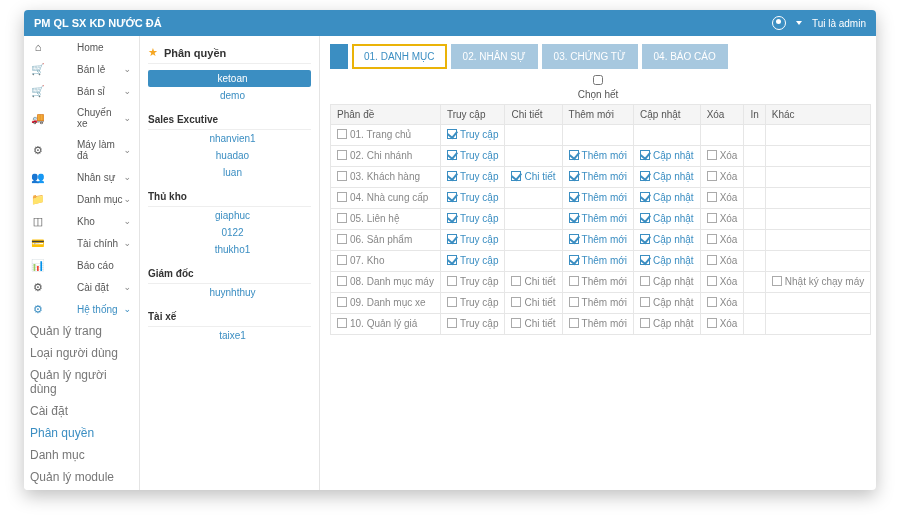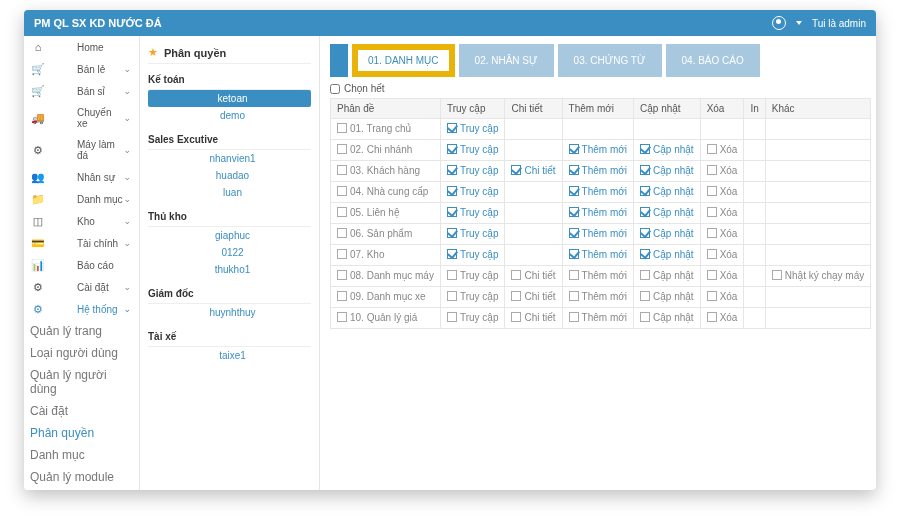--- a/index.html
+++ b/index.html
@@ -35,24 +35,24 @@
   .star { color:#f5a623; font-size:11px; }
   .page-title .txt { font-weight:bold; font-size:11px; }
   .group { margin-top:6px; }
   .group-head { font-weight:bold; font-size:10px; color:#333; padding:4px 0; border-bottom:1px solid #eee; }
   .group .user { font-size:10px; color:#3b8ec2; padding:3px 2px 3px 8px; cursor:pointer;text-align:center; }
   .group .user.sel { background:#3b8ec2; color:#fff; border-radius:2px; }
   
   
   .main { position:absolute; left:296px; right:0; top:26px; bottom:0; padding:8px 10px; overflow:hidden; }
   .tabs { display:flex; gap:4px; margin-bottom:6px; }
-  .tab { padding:5px 10px; font-size:10px; border:6px solid #eab308; color:#3b8ec2; background:#fff; cursor:pointer; }
+  .tab { padding:5px 10px; font-size:10px; border:2px solid #eab308; color:#3b8ec2; background:#fff; cursor:pointer; }
   .tab.marker { width:18px; padding:5px 0; background:#3b8ec2; border-color:#3b8ec2; }
   .tab.inactive { background:#a7c8df; border-color:#a7c8df; color:#fff; }
-  .selectall { display:flex; align-items:center; gap:4px; font-size:10px; color:#555; margin:4px 0; }
+  .selectall { display:flex; align-items:center; gap:4px; font-size:10px; color:#555; margin:4px 0;flex-direction:column; }
   
   table { width:100%; border-collapse:collapse; font-size:10px; }
   th, td { border:1px solid #e6e6e6; padding:4px 6px; text-align:left; vertical-align:middle; white-space:nowrap; }
   th { background:#f5f5f5; color:#555; font-weight:normal; }
   td .cb { display:inline-flex; align-items:flex-start; gap:3px; color:#888; }
   td .cb.on { color:#3b8ec2; }
   .cbx { width:10px; height:10px; border:1px solid #aaa; background:#fff; display:inline-block; position:relative; }
   .cb.on .cbx { border-color:#3b8ec2; }
   .cb.on .cbx::after { content:""; position:absolute; left:1px; top:-1px; width:5px; height:7px; border-right:2px solid #3b8ec2; border-bottom:2px solid #3b8ec2; transform:rotate(40deg); }
   
@@ -142,21 +142,20 @@
       <div class="nav-sub">Đặc tính động</div>
     </div>
 
   <div class="roles">
     <div class="page-title">
       <span class="star">★</span>
       <span class="txt">Phân quyền</span>
     </div>
     <div id="role-groups">
         <div class="group">
-          <div class="group-head">Kế toán</div>
           <div class="user sel">ketoan</div>
           <div class="user">demo</div>
         </div>
         <div class="group">
           <div class="group-head">Sales Excutive</div>
           <div class="user">nhanvien1</div>
           <div class="user">huadao</div>
           <div class="user">luan</div>
         </div>
         <div class="group">

